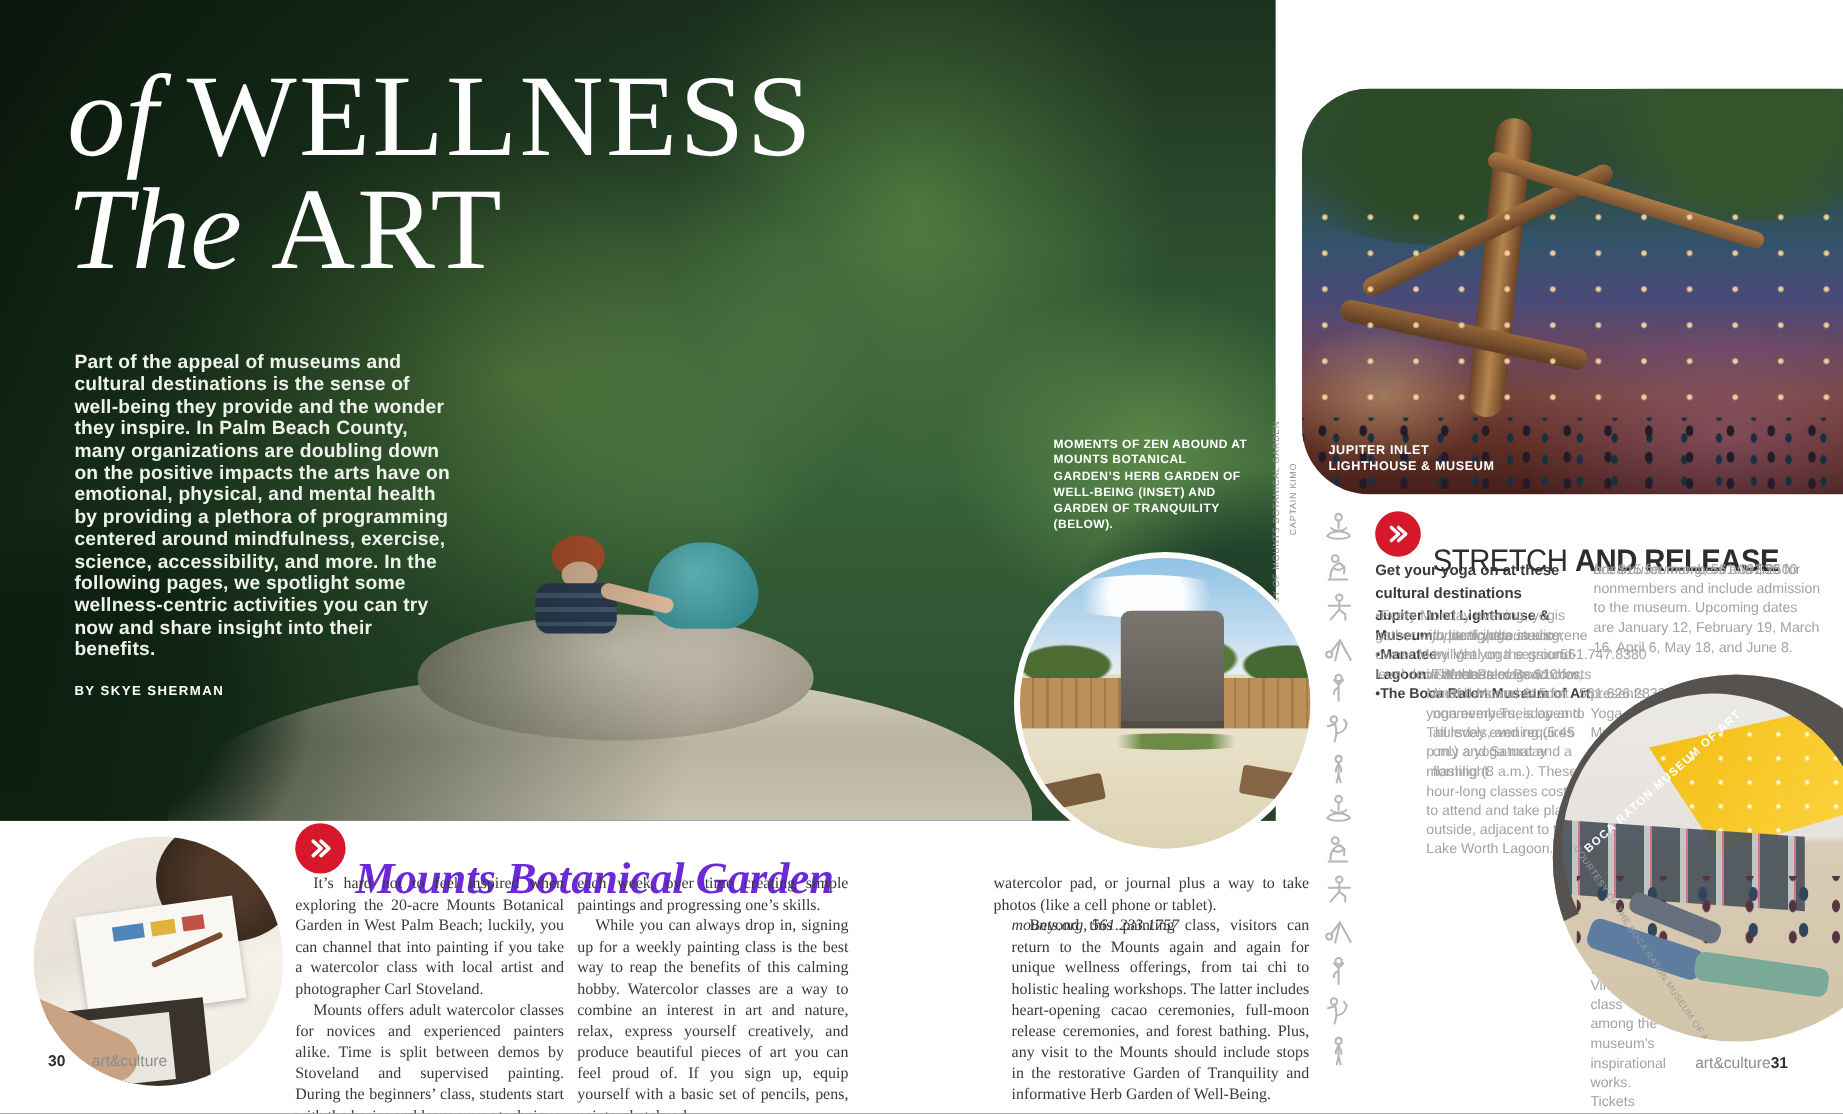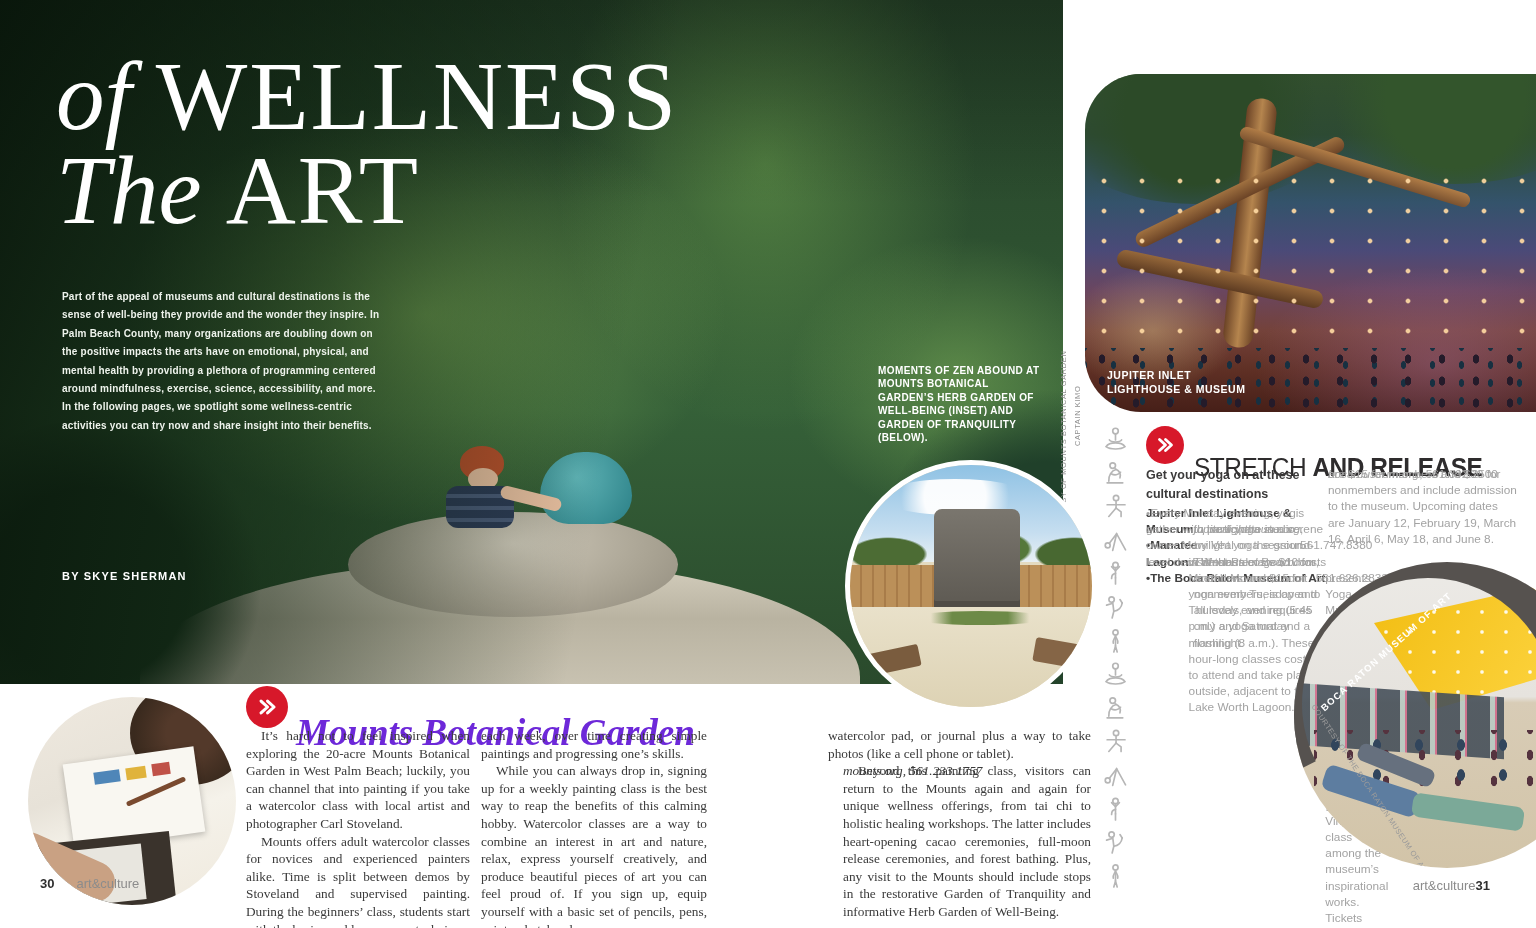--- a/index.html
+++ b/index.html
@@ -30,21 +30,21 @@
   .h-leaf-r{left:880px;top:380px;width:330px;height:360px;border-radius:50%;
     background:radial-gradient(circle,#20402a 40%,rgba(32,64,42,0) 70%);}
   .h-shade{left:0;top:0;width:100%;height:100%;
     background:linear-gradient(100deg,rgba(6,18,8,.85) 0%,rgba(10,28,12,.5) 32%,rgba(10,28,12,0) 58%),
                linear-gradient(180deg,rgba(8,20,10,.35) 0%,rgba(8,20,10,0) 30%);}
   .title{left:56px;top:50px;color:#fff;font-family:"Liberation Serif","DejaVu Serif",serif;
          font-size:97px;line-height:94px;white-space:nowrap;}
   .title .it{font-style:italic;position:static;}
   .title .cap{letter-spacing:2px;position:static;}
   .t-line{position:static;display:block;}
-  .intro{left:62px;top:278px;width:320px;color:#eef3ec;font-size:10px;line-height:18.4px;
+  .intro{left:62px;top:278px;width:320px;color:#eef3ec;font-size:16px;line-height:18.4px;
          font-weight:700;letter-spacing:.2px;}
   .byline{left:62px;top:570px;color:#fff;font-size:11px;font-weight:700;letter-spacing:1.2px;}
   .caption{left:878px;top:364px;width:164px;text-align:left;color:#fff;font-size:10px;
            line-height:13.4px;font-weight:700;letter-spacing:.4px;}
 
   
   .credit-v{writing-mode:vertical-rl;transform:rotate(180deg);font-size:7.5px;color:#8f8f8f;
             letter-spacing:.6px;white-space:nowrap;}
   .credit-mounts{left:1059px;top:388px;height:150px;}
   .credit-kimo{left:1073px;top:386px;height:60px;}

